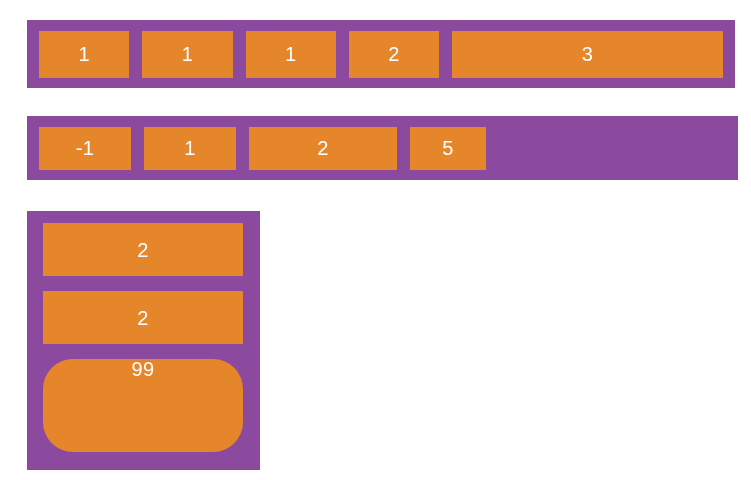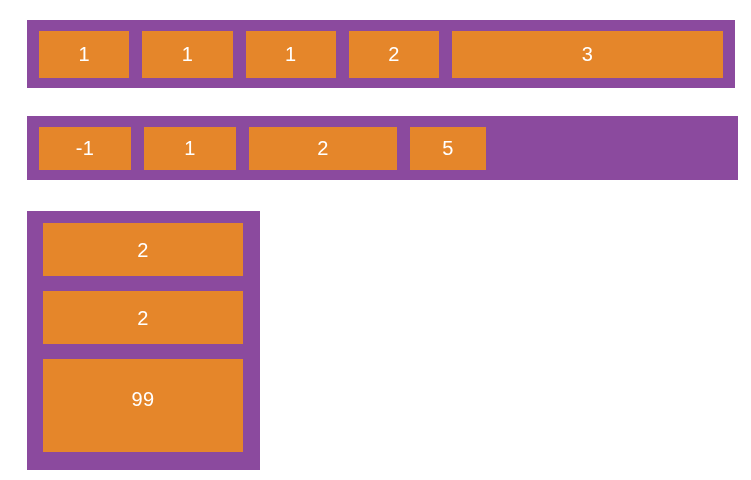--- a/index.html
+++ b/index.html
@@ -118,22 +118,23 @@
   .h-2b { height: 53px;  flex: 0 0 53px; }
   .h-99 { height: 93px;  flex: 0 0 93px; }
 
   .flex-item .value-label {
     pointer-events: none;
     display: block;
   }
 
   
   #column-three .flex-item.h-99 {
-    align-items: center;
+    align-items: flex-start;
     padding-bottom: 13px;
+    border-radius: 30px;
   }
 </style>
 </head>
 <body>
 
 <div class="stage">
 
   <div class="flex-container" id="row-one">
 
     <div class="flex-item grow-1">

